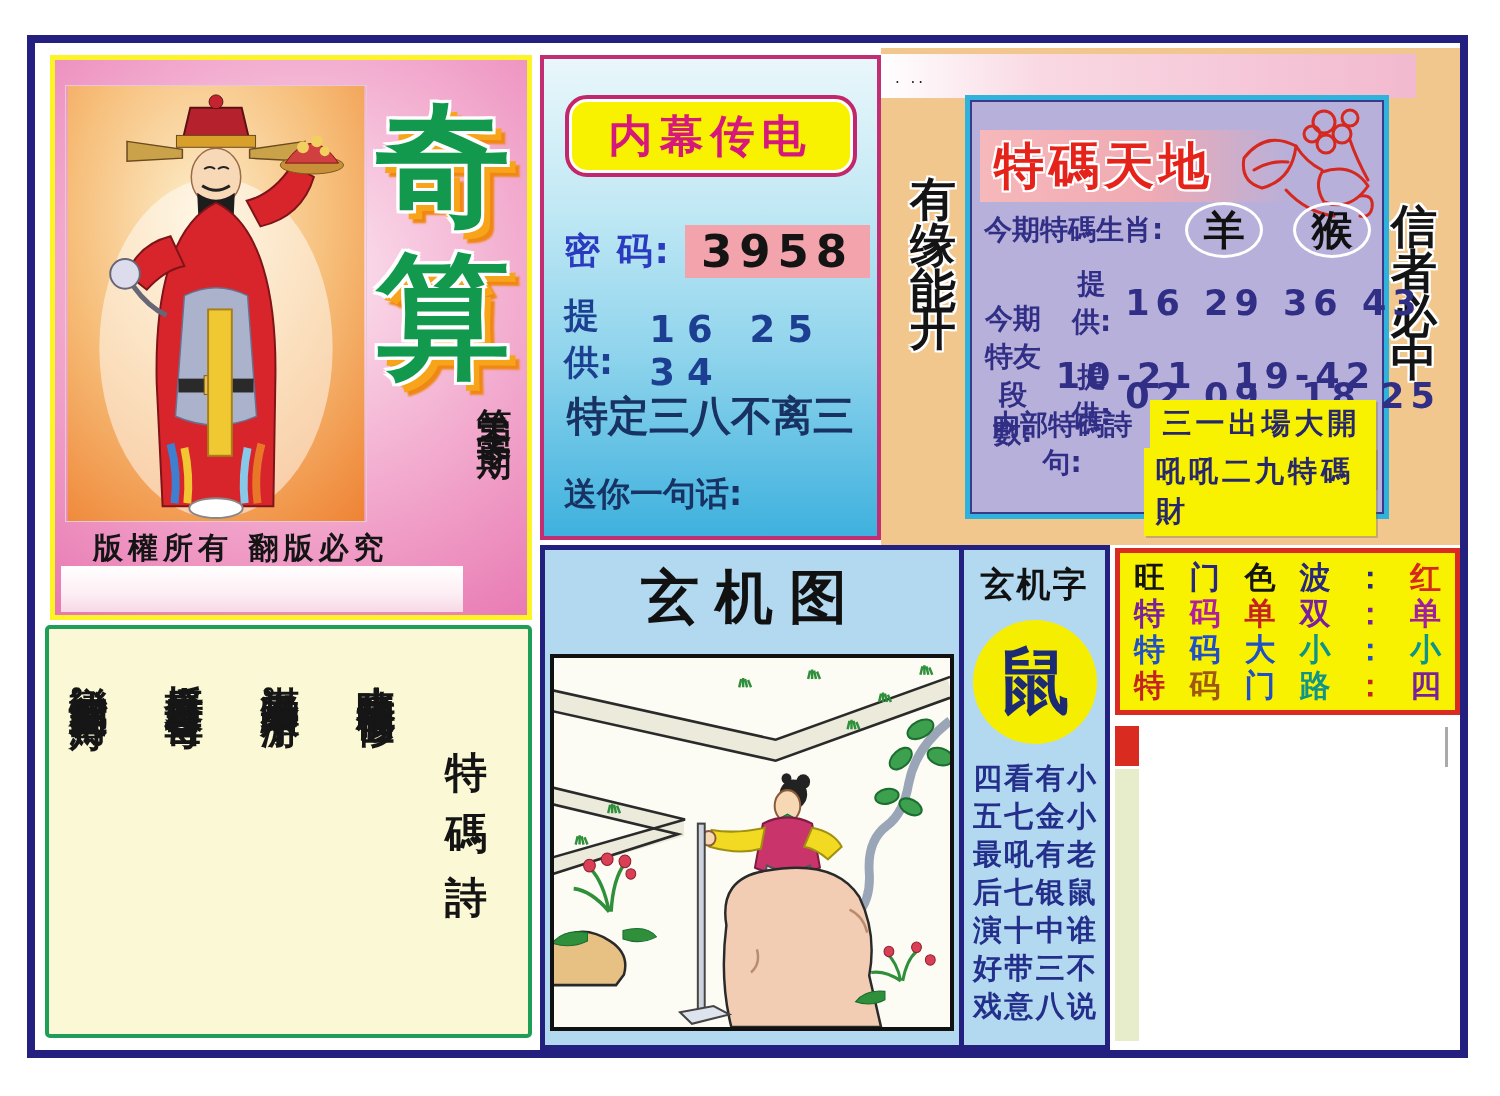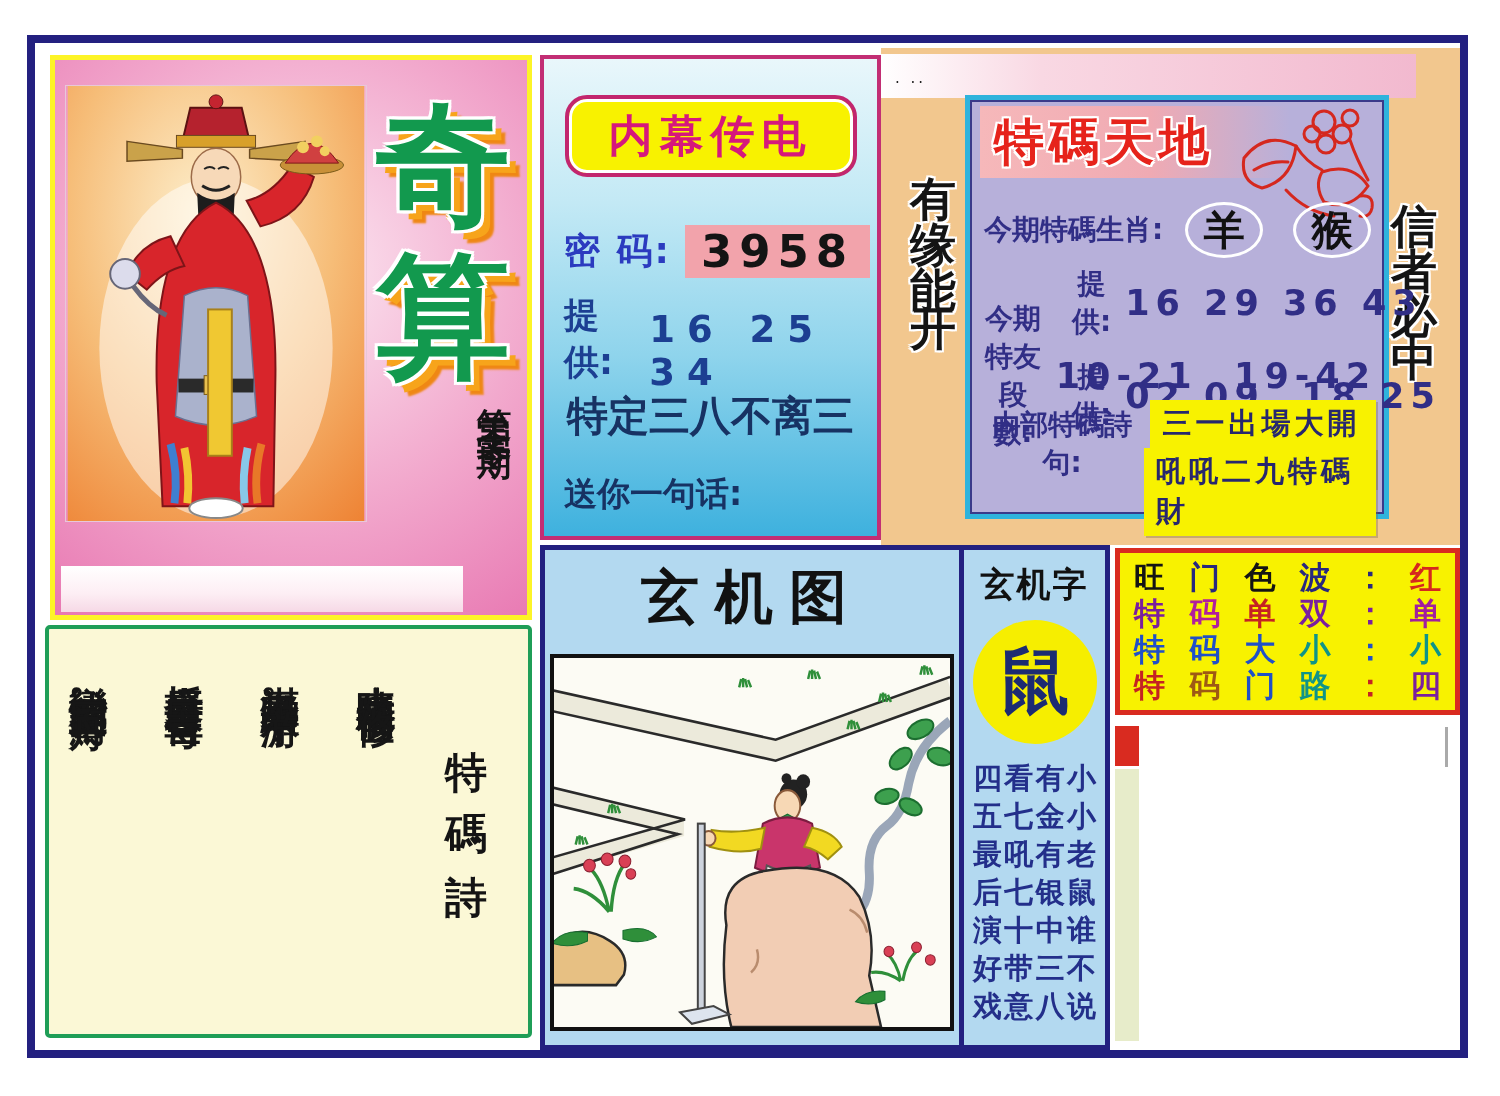--- a/index.html
+++ b/index.html
@@ -44,21 +44,21 @@
   #pink-band { position:absolute; left:0; top:6px; width:535px; height:44px;
     background:linear-gradient(90deg,#ffffff 0%, #f9d8e3 30%, #f2b9cf 100%); }
   #band-dots { position:absolute; left:14px; top:26px; font-size:15px; color:#222; letter-spacing:3px; }
   .vert-label { position:absolute; writing-mode:vertical-rl; font-family:"DejaVu Serif", serif; font-weight:bold;
     font-size:46px; letter-spacing:44px; color:#141414;
     text-shadow:2px 0 0 #fff,-2px 0 0 #fff,0 2px 0 #fff,0 -2px 0 #fff,2px 2px 0 #fff,-2px -2px 0 #fff,2px -2px 0 #fff,-2px 2px 0 #fff; }
   #vert-left { left:22px; top:92px; }
   #vert-right { right:14px; top:118px; }
   #tema-box { position:absolute; left:84px; top:47px; width:424px; height:424px; background:#b7b0da;
     border:5px solid #2fb3dc; box-shadow:inset 0 0 0 2px #3a3a8a; }
-  #tema-title-strip { position:absolute; left:10px; top:6px; width:310px; height:72px;
+  #tema-title-strip { position:absolute; left:10px; top:30px; width:310px; height:72px;
     background:linear-gradient(90deg,#f6b8ba 0%, #f0aab3 55%, rgba(240,170,179,0) 100%); display:flex; align-items:center; }
   #tema-title { padding-left:14px; font-family:"DejaVu Serif", serif; font-weight:bold; font-size:50px; letter-spacing:5px; color:#e6231b;
     text-shadow:2px 0 0 #fff,-2px 0 0 #fff,0 2px 0 #fff,0 -2px 0 #fff,2px 2px 0 #fff,-2px -2px 0 #fff,2px -2px 0 #fff,-2px 2px 0 #fff; }
   #flower { position:absolute; right:2px; top:0; width:156px; height:130px; }
   .tema-row { position:absolute; left:14px; right:8px; display:flex; align-items:center; color:#312e86; }
   #tema-r1 { top:100px; height:60px; }
   .tema-label { font-size:28px; font-weight:bold;text-align:center; }
   .zodiac { display:inline-flex; align-items:center; justify-content:center; width:78px; height:56px;
     border:3px solid #ffffff; border-radius:50%; font-family:"DejaVu Serif", serif; font-weight:bold; font-size:41px; color:#111; }
   #zodiac-1 { margin-left:22px; } #zodiac-2 { margin-left:30px; }
@@ -150,20 +150,21 @@
       <path d="M104,362 q8,30 4,60" stroke="#3f7fd0" stroke-width="8" fill="none"></path>
       <path d="M118,366 q6,28 3,56" stroke="#f2c532" stroke-width="8" fill="none"></path>
       <path d="M182,366 q-6,28 -3,56" stroke="#88c8e8" stroke-width="8" fill="none"></path>
       <path d="M196,362 q-8,30 -4,60" stroke="#e87828" stroke-width="8" fill="none"></path>
       <ellipse cx="150" cy="427" rx="27" ry="10" fill="#ffffff" stroke="#888888" stroke-width="2"></ellipse>
     </svg>
   </div>
   <div id="brand">奇
 算</div>
   <div id="issue">第零三零期</div>
+  <div id="copyright">版權所有  翻版必究</div>
   <div id="blank-strip"></div>
 </div>
 
 <div id="panel-mid">
   <div id="mid-header">内幕传电</div>
   <div id="pw-row" class="mid-row">
     <span id="pw-label">密 码:</span>
     <span id="pw-value">3958</span>
   </div>
   <div id="provide-row" class="mid-row">

